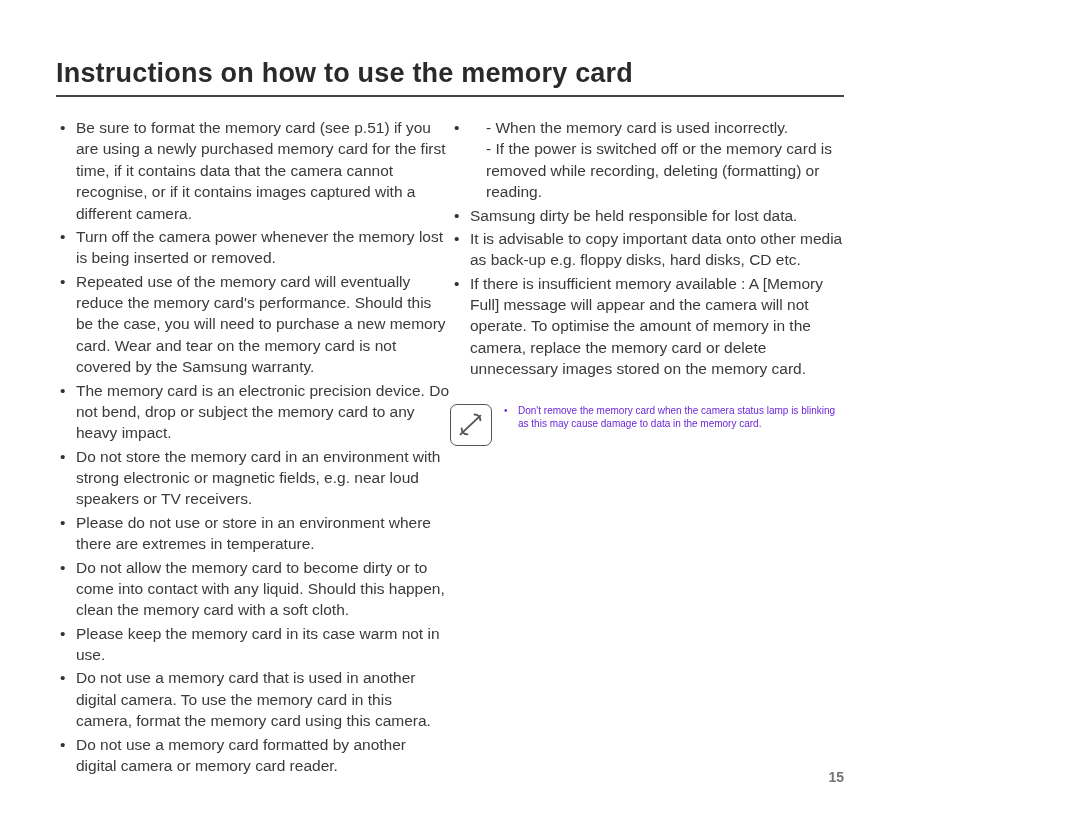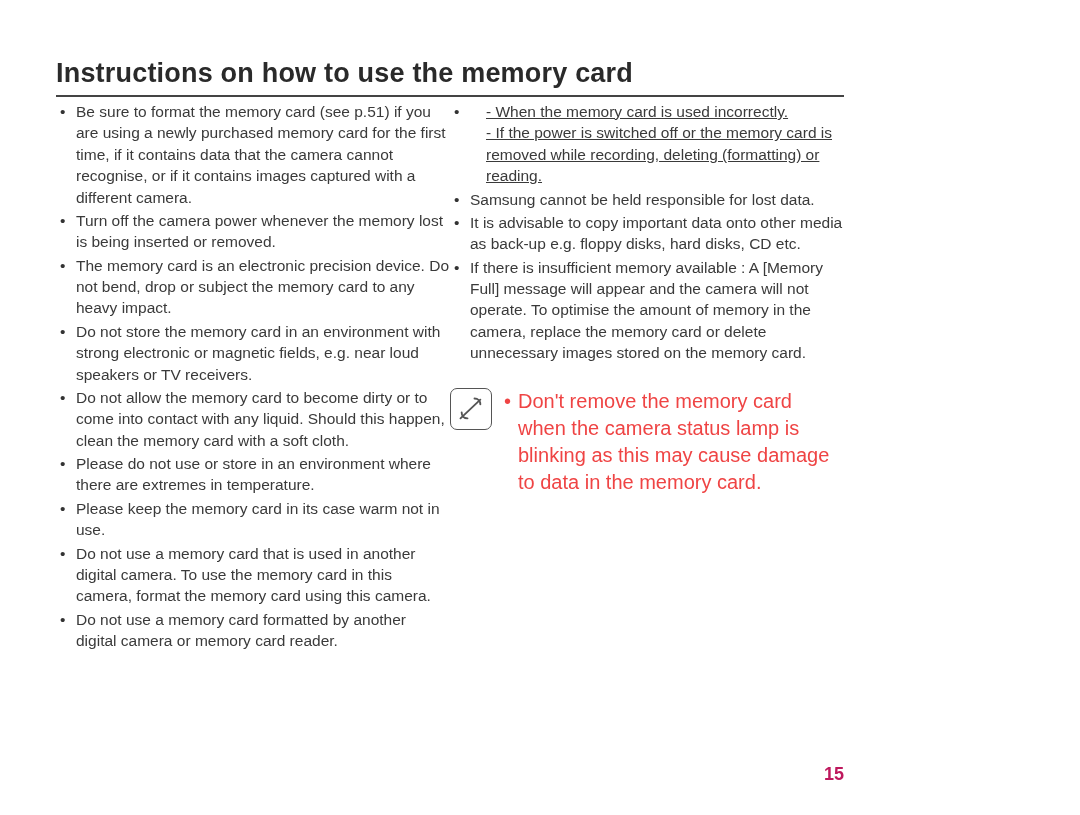--- a/index.html
+++ b/index.html
@@ -1,64 +1,65 @@
 <!DOCTYPE html>
 <html><head>
 <meta charset="utf-8">
 <style>
   * { margin: 0; padding: 0; box-sizing: border-box; }
   html, body { width: 1080px; height: 815px; background: #ffffff; font-family: Arial, Helvetica, sans-serif; color: #333; }
   .page { position: relative; width: 900px; height: 815px; padding: 58px 56px 40px 56px; }
   .title { font-size: 27px; font-weight: bold; color: #2a2a2a; letter-spacing: 0.2px; }
   .hr { border: none; border-top: 2px solid #444; margin-top: 6px; }
-  .columns { display: flex; margin-top: 4px; }
+  .columns { display: flex; margin-top: 20px; }
   .col { flex: 1 1 0; font-size: 15.5px; line-height: 1.38; color: #3a3a3a; }
   ul.bullets { list-style: none; padding-left: 4px; }
   ul.bullets > li { position: relative; padding-left: 16px; margin-bottom: 2px; }
   ul.bullets > li::before { content: "\2022"; position: absolute; left: 0; top: 0; color: #333; }
-  .sub { padding-left: 16px; text-decoration: underline; }
+  .sub { padding-left: 16px; }
   .note-box { display: flex; gap: 12px; margin-top: 24px; align-items: flex-start; }
   .note-icon { width: 42px; height: 42px; border: 1.5px solid #555; border-radius: 7px; flex: 0 0 42px; display: flex; align-items: center; justify-content: center; }
   .note-icon svg { width: 28px; height: 28px; }
-  .note-text { font-size: 20px; line-height: 1.35; color: #ef4444; flex: 1; }
+  .note-text { font-size: 10px; line-height: 1.35; color: #6d28d9; flex: 1; }
   .note-text .nb { position: relative; padding-left: 14px; }
   .note-text .nb::before { content: "\2022"; position: absolute; left: 0; top: 0; }
-  .page-num { position: absolute; right: 56px; bottom: 30px; font-size: 18px; font-weight: bold; color: #be185d; }
+  .page-num { position: absolute; right: 56px; bottom: 30px; font-size: 14px; font-weight: bold; color: #737373; }
 </style>
 </head>
 <body>
 
 <div class="page">
 
   <h1 class="title">Instructions on how to use the memory card</h1>
   <hr class="hr">
 
   <div class="columns">
 
     <div class="col">
       <ul class="bullets">
         <li>Be sure to format the memory card (see p.51) if you are using a newly purchased memory card for the first time, if it contains data that the camera cannot recognise, or if it contains images captured with a different camera.</li>
         <li>Turn off the camera power whenever the memory lost is being inserted or removed.</li>
+        <li>Repeated use of the memory card will eventually reduce the memory card's performance. Should this be the case, you will need to purchase a new memory card. Wear and tear on the memory card is not covered by the Samsung warranty.</li>
         <li>The memory card is an electronic precision device. Do not bend, drop or subject the memory card to any heavy impact.</li>
         <li>Do not store the memory card in an environment with strong electronic or magnetic fields, e.g. near loud speakers or TV receivers.</li>
+        <li>Please do not use or store in an environment where there are extremes in temperature.</li>
         <li>Do not allow the memory card to become dirty or to come into contact with any liquid. Should this happen, clean the memory card with a soft cloth.</li>
-        <li>Please do not use or store in an environment where there are extremes in temperature.</li>
         <li>Please keep the memory card in its case warm not in use.</li>
         <li>Do not use a memory card that is used in another digital camera. To use the memory card in this camera, format the memory card using this camera.</li>
         <li>Do not use a memory card formatted by another digital camera or memory card reader.</li>
       </ul>
     </div>
 
     <div class="col">
       <ul class="bullets">
         <li>
           <div class="sub">- When the memory card is used incorrectly.</div>
           <div class="sub">- If the power is switched off or the memory card is removed while recording, deleting (formatting) or reading.</div>
         </li>
-        <li>Samsung cannot be held responsible for lost data.</li>
+        <li>Samsung dirty be held responsible for lost data.</li>
         <li>It is advisable to copy important data onto other media as back-up e.g. floppy disks, hard disks, CD etc.</li>
         <li>If there is insufficient memory available : A [Memory Full] message will appear and the camera will not operate. To optimise the amount of memory in the camera, replace the memory card or delete unnecessary images stored on the memory card.</li>
       </ul>
 
       <div class="note-box">
         <div class="note-icon">
           <svg viewBox="0 0 24 24" fill="none" stroke="#555" stroke-width="1.6" stroke-linecap="round" stroke-linejoin="round">
             <path d="M3 20 L20 4"></path>
             <path d="M15 3 C18 3 20 5 20 8"></path>
             <path d="M4 15 C4 18 6 20 9 20"></path>

